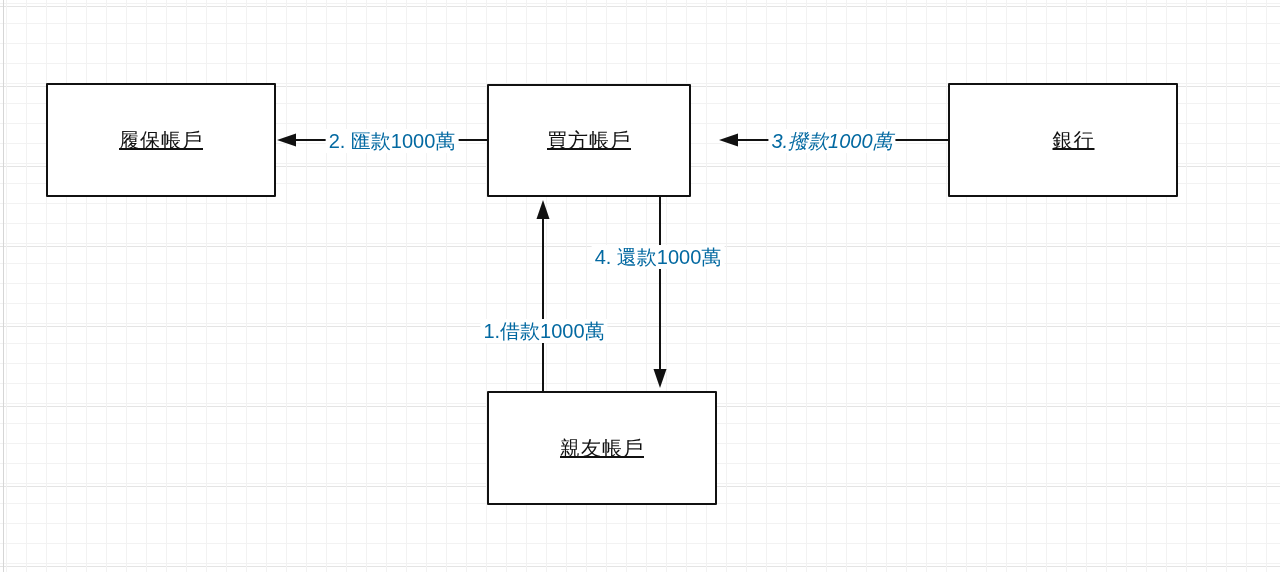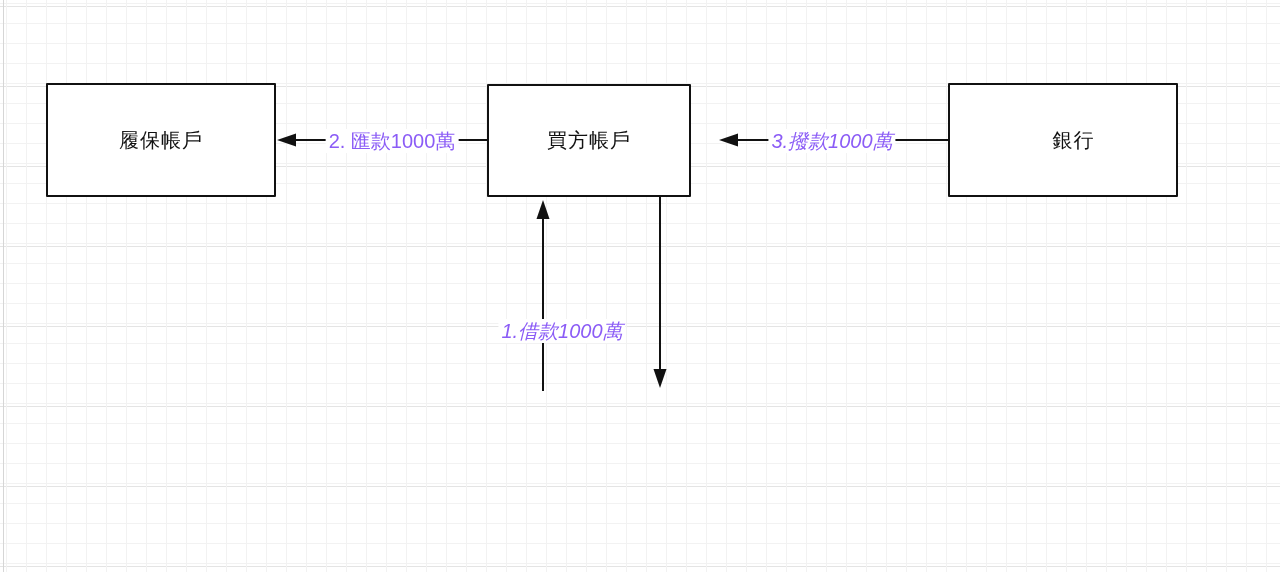--- a/index.html
+++ b/index.html
@@ -54,39 +54,40 @@
     box-sizing: border-box;
     background: #ffffff;
     border: 2px solid #111111;
     border-radius: 1px;
     display: flex;
     align-items: center;
     justify-content: center;
     font-size: 20px;
     color: #111111;
     letter-spacing: 1px;
+    text-decoration: underline;
   }
   .node-escrow { left: 46px;  top: 83px;  width: 230px; height: 114px; }
   .node-buyer  { left: 487px; top: 84px;  width: 204px; height: 113px; }
   .node-bank   { left: 948px; top: 83px;  width: 230px; height: 114px; padding-left: 21px; }
   .node-friend { left: 487px; top: 391px; width: 230px; height: 114px; }
   .edge-label {
     position: absolute;
     transform: translate(-50%, -50%);
     background: #ffffff;
     padding: 1px 3px;
     font-size: 20px;
-    color: #8b5cf6;
+    color: #0369a1;
     white-space: nowrap;
     line-height: 1.1;
   }
   .edge-label-remit    { left: 392px; top: 141px; }
   .edge-label-disburse { left: 832px; top: 141px; font-style: italic; }
   .edge-label-repay    { left: 658px; top: 257px; }
-  .edge-label-borrow   { left: 562px; top: 331px; font-style: italic; }
+  .edge-label-borrow   { left: 544px; top: 331px; }
 </style>
 </head>
 <body>
 
 <div class="canvas">
 
   <div class="canvas-edge-line"></div>
 
   <svg class="edges-layer" width="1280" height="572" viewBox="0 0 1280 572" xmlns="http://www.w3.org/2000/svg">
 
@@ -116,21 +117,25 @@
   </div>
 
   <div class="node node-buyer">
     <span>買方帳戶</span>
   </div>
 
   <div class="node node-bank">
     <span>銀行</span>
   </div>
 
+  <div class="node node-friend">
+    <span>親友帳戶</span>
+  </div>
 
   <div class="edge-label edge-label-remit">2. 匯款1000萬</div>
 
   <div class="edge-label edge-label-disburse">3.撥款1000萬</div>
 
+  <div class="edge-label edge-label-repay">4. 還款1000萬</div>
 
   <div class="edge-label edge-label-borrow">1.借款1000萬</div>
 
 </div>
 
 </body></html>

